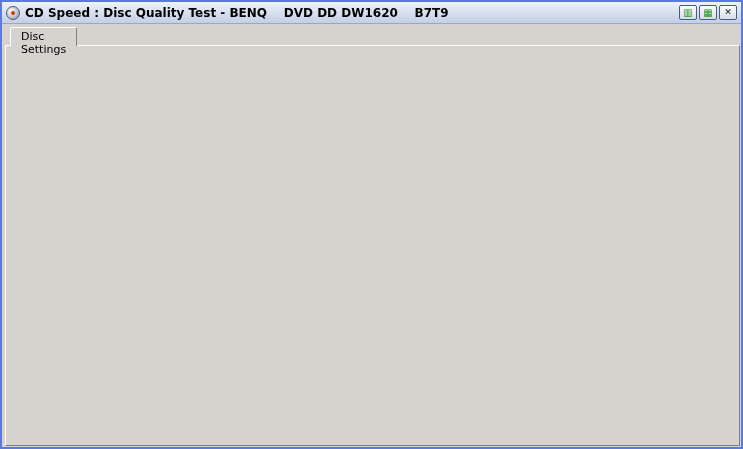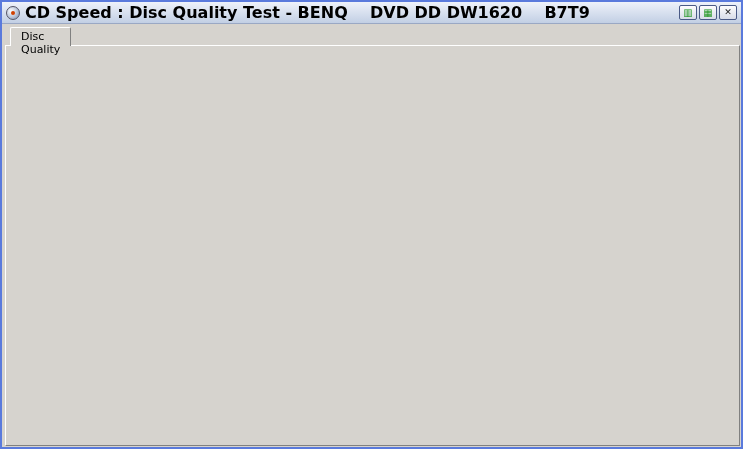--- a/index.html
+++ b/index.html
@@ -2,21 +2,21 @@
 <html><head>
 <meta charset="utf-8">
 <style>
   html,body{margin:0;padding:0;background:#555;}
   *{box-sizing:border-box;font-family:"DejaVu Sans","Liberation Sans",sans-serif;}
   #window{position:relative;width:743px;height:449px;background:#d6d3ce;border:2px solid #5a7adc;overflow:hidden;}
   
   .titlebar{position:absolute;left:0;top:0;right:0;height:22px;background:linear-gradient(#eef2fa,#c2cfe4);display:flex;align-items:center;padding:0 4px;border-bottom:1px solid #9aa8c4;}
   .app-icon{width:14px;height:14px;border-radius:50%;background:radial-gradient(circle at 35% 35%,#fff,#b8c4d8 55%,#7888a8);border:1px solid #556;position:relative;margin-right:5px;flex:0 0 auto;}
   .app-icon::after{content:"";position:absolute;left:4px;top:4px;width:4px;height:4px;border-radius:50%;background:#d04000;}
-  .title-text{font-size:16px;font-weight:bold;color:#000;white-space:pre;overflow:hidden;flex:1;}
+  .title-text{font-size:12px;font-weight:bold;color:#000;white-space:pre;overflow:hidden;flex:1;}
   .tb-btn{width:18px;height:15px;margin-left:2px;border:1px solid #4a5a86;border-radius:2px;background:linear-gradient(#fdfdfd,#d8dce8);font-size:9px;line-height:11px;padding:0;text-align:center;cursor:default;}
   .tb-btn .g{color:#169216;font-size:10px;}
   .tb-btn.close{font-weight:bold;color:#222;}
   
   .tabstrip{position:absolute;left:3px;top:24px;height:20px;}
   .tab{position:absolute;left:5px;top:1px;height:19px;padding:2px 10px 0 10px;font-size:11px;background:#d6d3ce;border:1px solid #808080;border-bottom:none;border-top-color:#fff;border-left-color:#fff;border-radius:2px 2px 0 0;z-index:3;}
   .tabpage{position:absolute;left:3px;top:43px;width:735px;height:401px;background:#d6d3ce;border:1px solid #808080;border-top-color:#fff;border-left-color:#fff;z-index:1;}
   
   .chart-title{position:absolute;left:200px;top:55px;width:323px;text-align:right;font-size:11px;color:#000;}
   .plot{position:absolute;border:1px solid #707070;border-bottom-color:#f5f5f5;border-right-color:#f5f5f5;}
@@ -63,21 +63,21 @@
 
   <div class="titlebar">
     <span class="app-icon"></span>
     <span class="title-text">CD Speed : Disc Quality Test - BENQ    DVD DD DW1620    B7T9</span>
     <button class="tb-btn"><span class="g">▥</span></button>
     <button class="tb-btn"><span class="g">▦</span></button>
     <button class="tb-btn close"><span>✕</span></button>
   </div>
 
   <div class="tabstrip">
-    <div class="tab">Disc Quality</div>
+    <div class="tab">Disc Settings</div>
   </div>
   <div class="tabpage"></div>
 
   <div class="chart-title">recorded with PIONEER DVD-RW  DVR-108  v1.18</div>
   <div class="plot" id="plot1">
       <svg id="chart1" width="466" height="138">
         <rect x="0" y="0" width="466" height="138" fill="#000000"></rect>
         <line x1="25.888888888888886" y1="0" x2="25.888888888888886" y2="138" stroke="#0000a8" stroke-width="1"></line>
         <line x1="51.77777777777777" y1="0" x2="51.77777777777777" y2="138" stroke="#0000a8" stroke-width="1"></line>
         <line x1="77.66666666666666" y1="0" x2="77.66666666666666" y2="138" stroke="#0000a8" stroke-width="1"></line>

